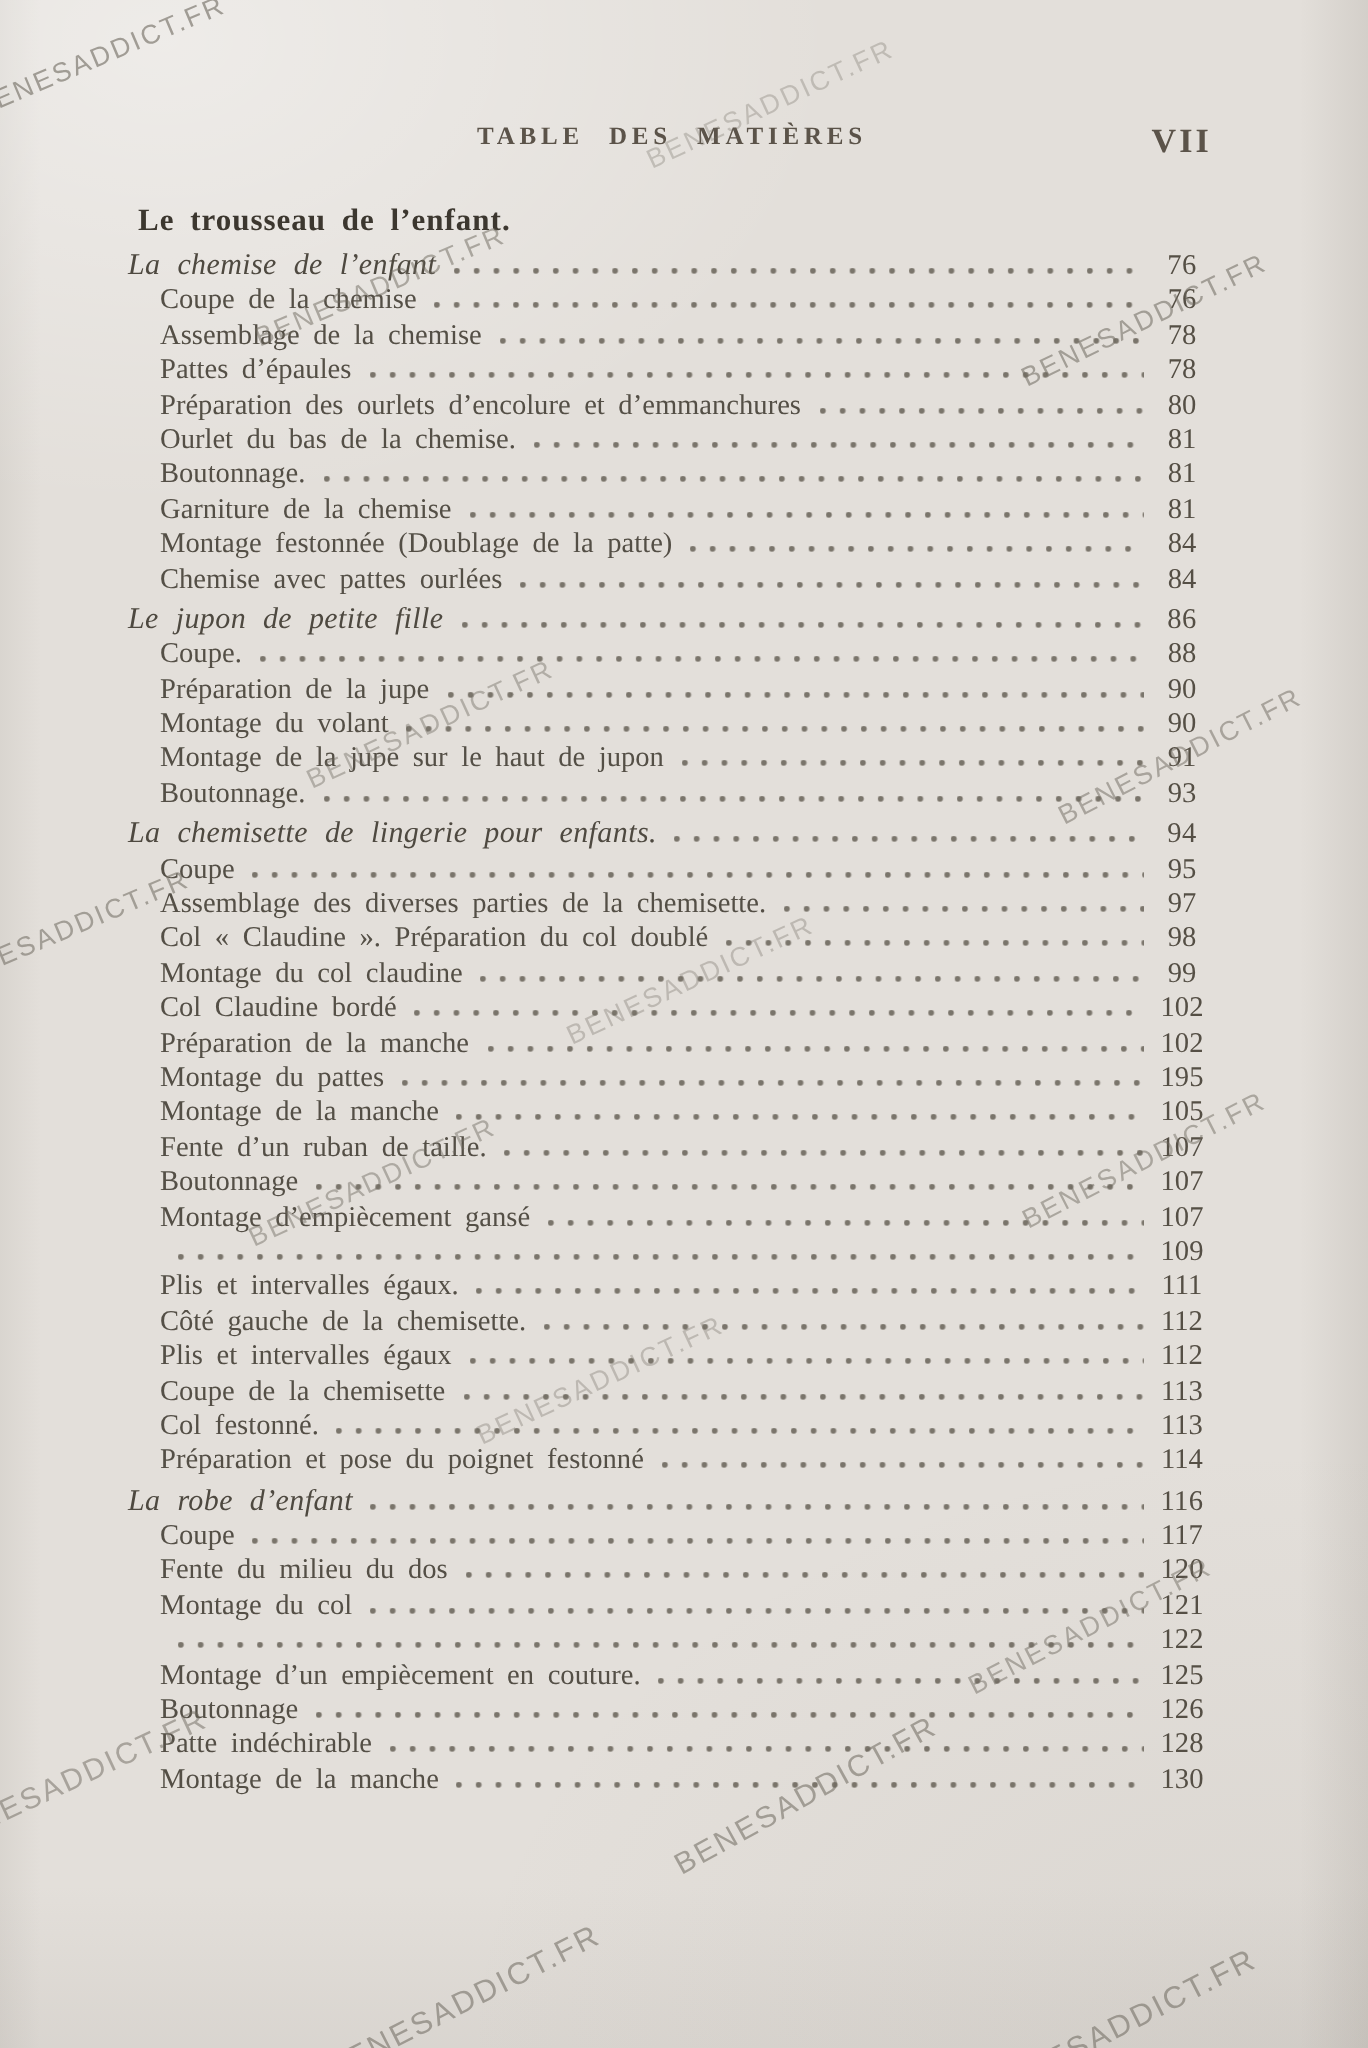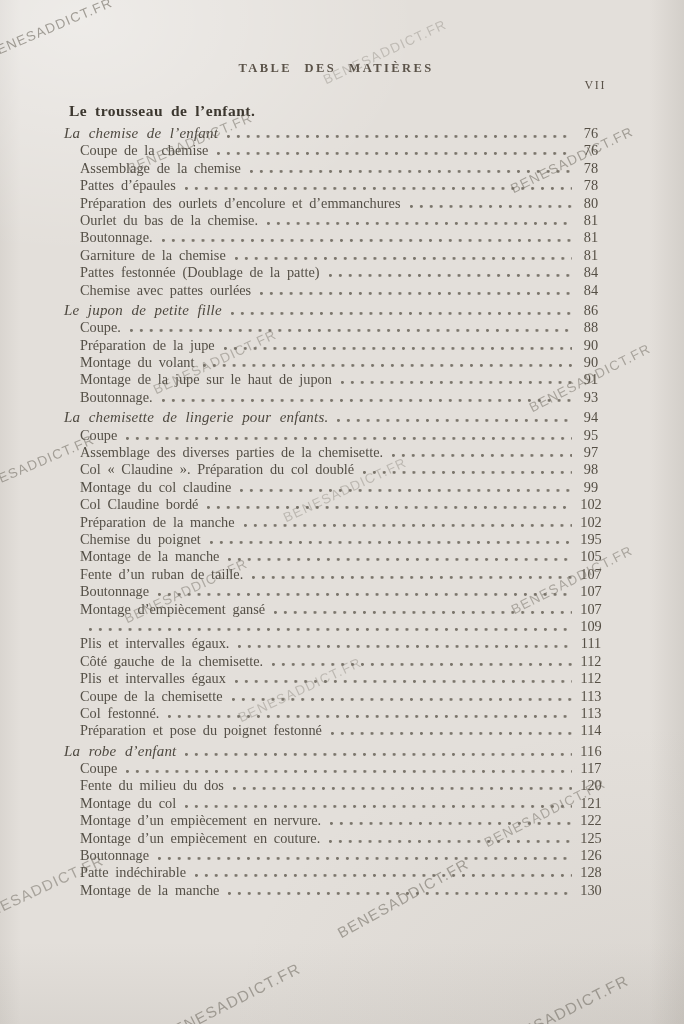--- a/index.html
+++ b/index.html
@@ -23,25 +23,24 @@
     text-align: center;
     font-size: 12.5px;
     font-weight: bold;
     letter-spacing: 2.4px;
     word-spacing: 7px;
     color: #5b5349;
   }
   .folio {
     position: absolute;
     top: 61px; right: 78px;
-    font-size: 12px;
-    font-weight: normal;
+    font-size: 17px;
+    font-weight: bold;
     letter-spacing: 1.6px;
     color: #5b5349;
-    margin-top: 17px;
   }
   .page-title {
     position: absolute;
     top: 97px; left: 64px; width: 544px;
     margin: 5px;
     font-size: 15.5px;
     font-weight: bold;
     letter-spacing: 0.5px;
     word-spacing: 3.5px;
     color: #3c372f;
@@ -142,21 +141,21 @@
         <span class="label">Boutonnage.</span>
         <span class="leader"></span>
         <span class="pg">81</span>
       </div>
       <div class="row sub">
         <span class="label">Garniture de la chemise</span>
         <span class="leader"></span>
         <span class="pg">81</span>
       </div>
       <div class="row sub">
-        <span class="label">Pattes festonnée (Doublage de la patte)</span>
+        <span class="label">Montage festonnée (Doublage de la patte)</span>
         <span class="leader"></span>
         <span class="pg">84</span>
       </div>
       <div class="row sub">
         <span class="label">Chemise avec pattes ourlées</span>
         <span class="leader"></span>
         <span class="pg">84</span>
       </div>
       <div class="row section">
         <span class="label">Le jupon de petite fille</span>
@@ -217,21 +216,21 @@
         <span class="label">Col Claudine bordé</span>
         <span class="leader"></span>
         <span class="pg">102</span>
       </div>
       <div class="row sub">
         <span class="label">Préparation de la manche</span>
         <span class="leader"></span>
         <span class="pg">102</span>
       </div>
       <div class="row sub">
-        <span class="label">Chemise du poignet</span>
+        <span class="label">Montage du pattes</span>
         <span class="leader"></span>
         <span class="pg">195</span>
       </div>
       <div class="row sub">
         <span class="label">Montage de la manche</span>
         <span class="leader"></span>
         <span class="pg">105</span>
       </div>
       <div class="row sub">
         <span class="label">Fente d’un ruban de taille.</span>
@@ -296,21 +295,20 @@
         <span class="label">Fente du milieu du dos</span>
         <span class="leader"></span>
         <span class="pg">120</span>
       </div>
       <div class="row sub">
         <span class="label">Montage du col</span>
         <span class="leader"></span>
         <span class="pg">121</span>
       </div>
       <div class="row sub">
-        <span class="label">Montage d’un empiècement en nervure.</span>
         <span class="leader"></span>
         <span class="pg">122</span>
       </div>
       <div class="row sub">
         <span class="label">Montage d’un empiècement en couture.</span>
         <span class="leader"></span>
         <span class="pg">125</span>
       </div>
       <div class="row sub">
         <span class="label">Boutonnage</span>

